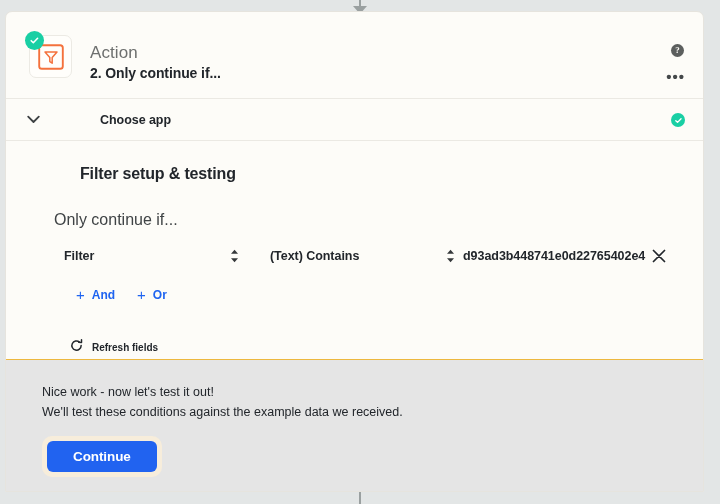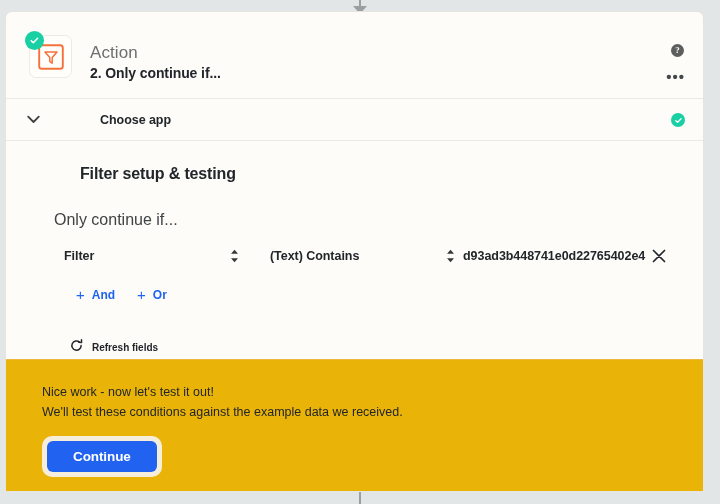--- a/index.html
+++ b/index.html
@@ -260,21 +260,21 @@
     color: #22262b;
   }
 
   
   .test-panel {
     position: absolute;
     left: -1px;
     right: -1px;
     top: 347px;
     height: 135px;
-    background: #eab308;
+    background: #e5e5e5;
     border-top: 1px solid #edb83f;
     border-left: 1px solid #edb83f;
     border-right: 1px solid #edb83f;
     box-sizing: border-box;
     padding: 22px 0 0 36px;
   }
   .test-line {
     font-size: 12.5px;
     color: #22262b;
     line-height: 20px;

